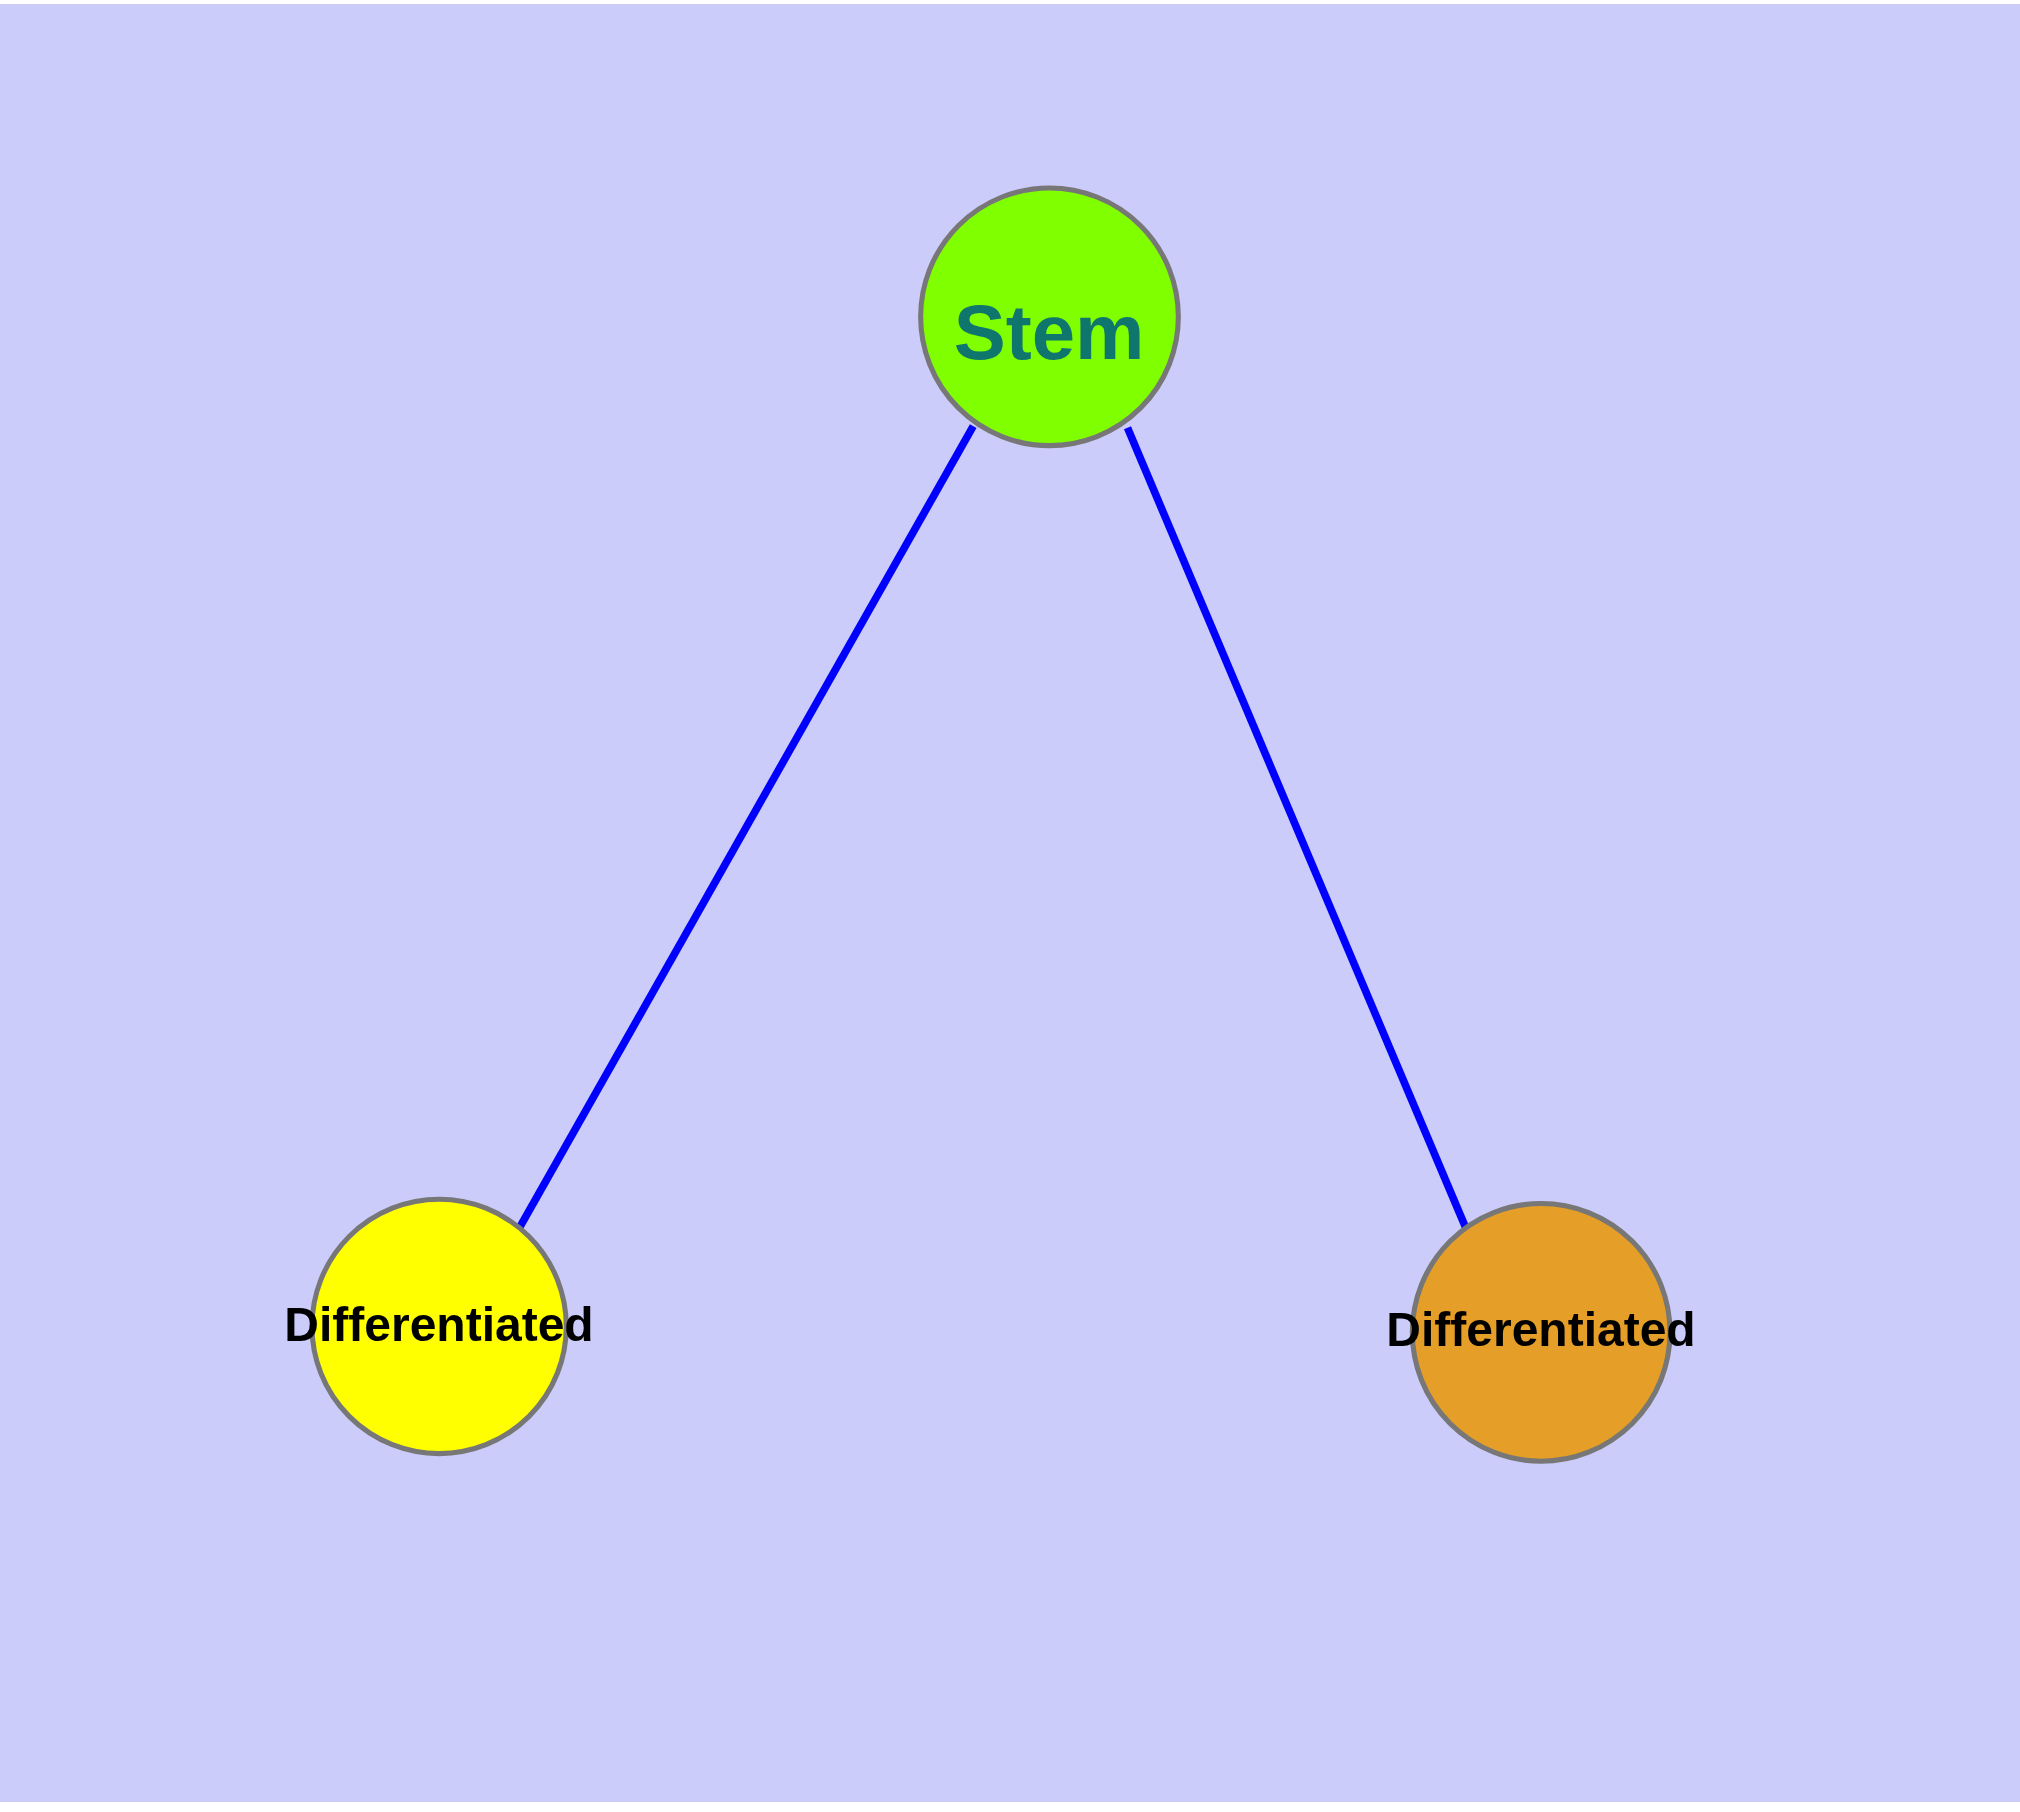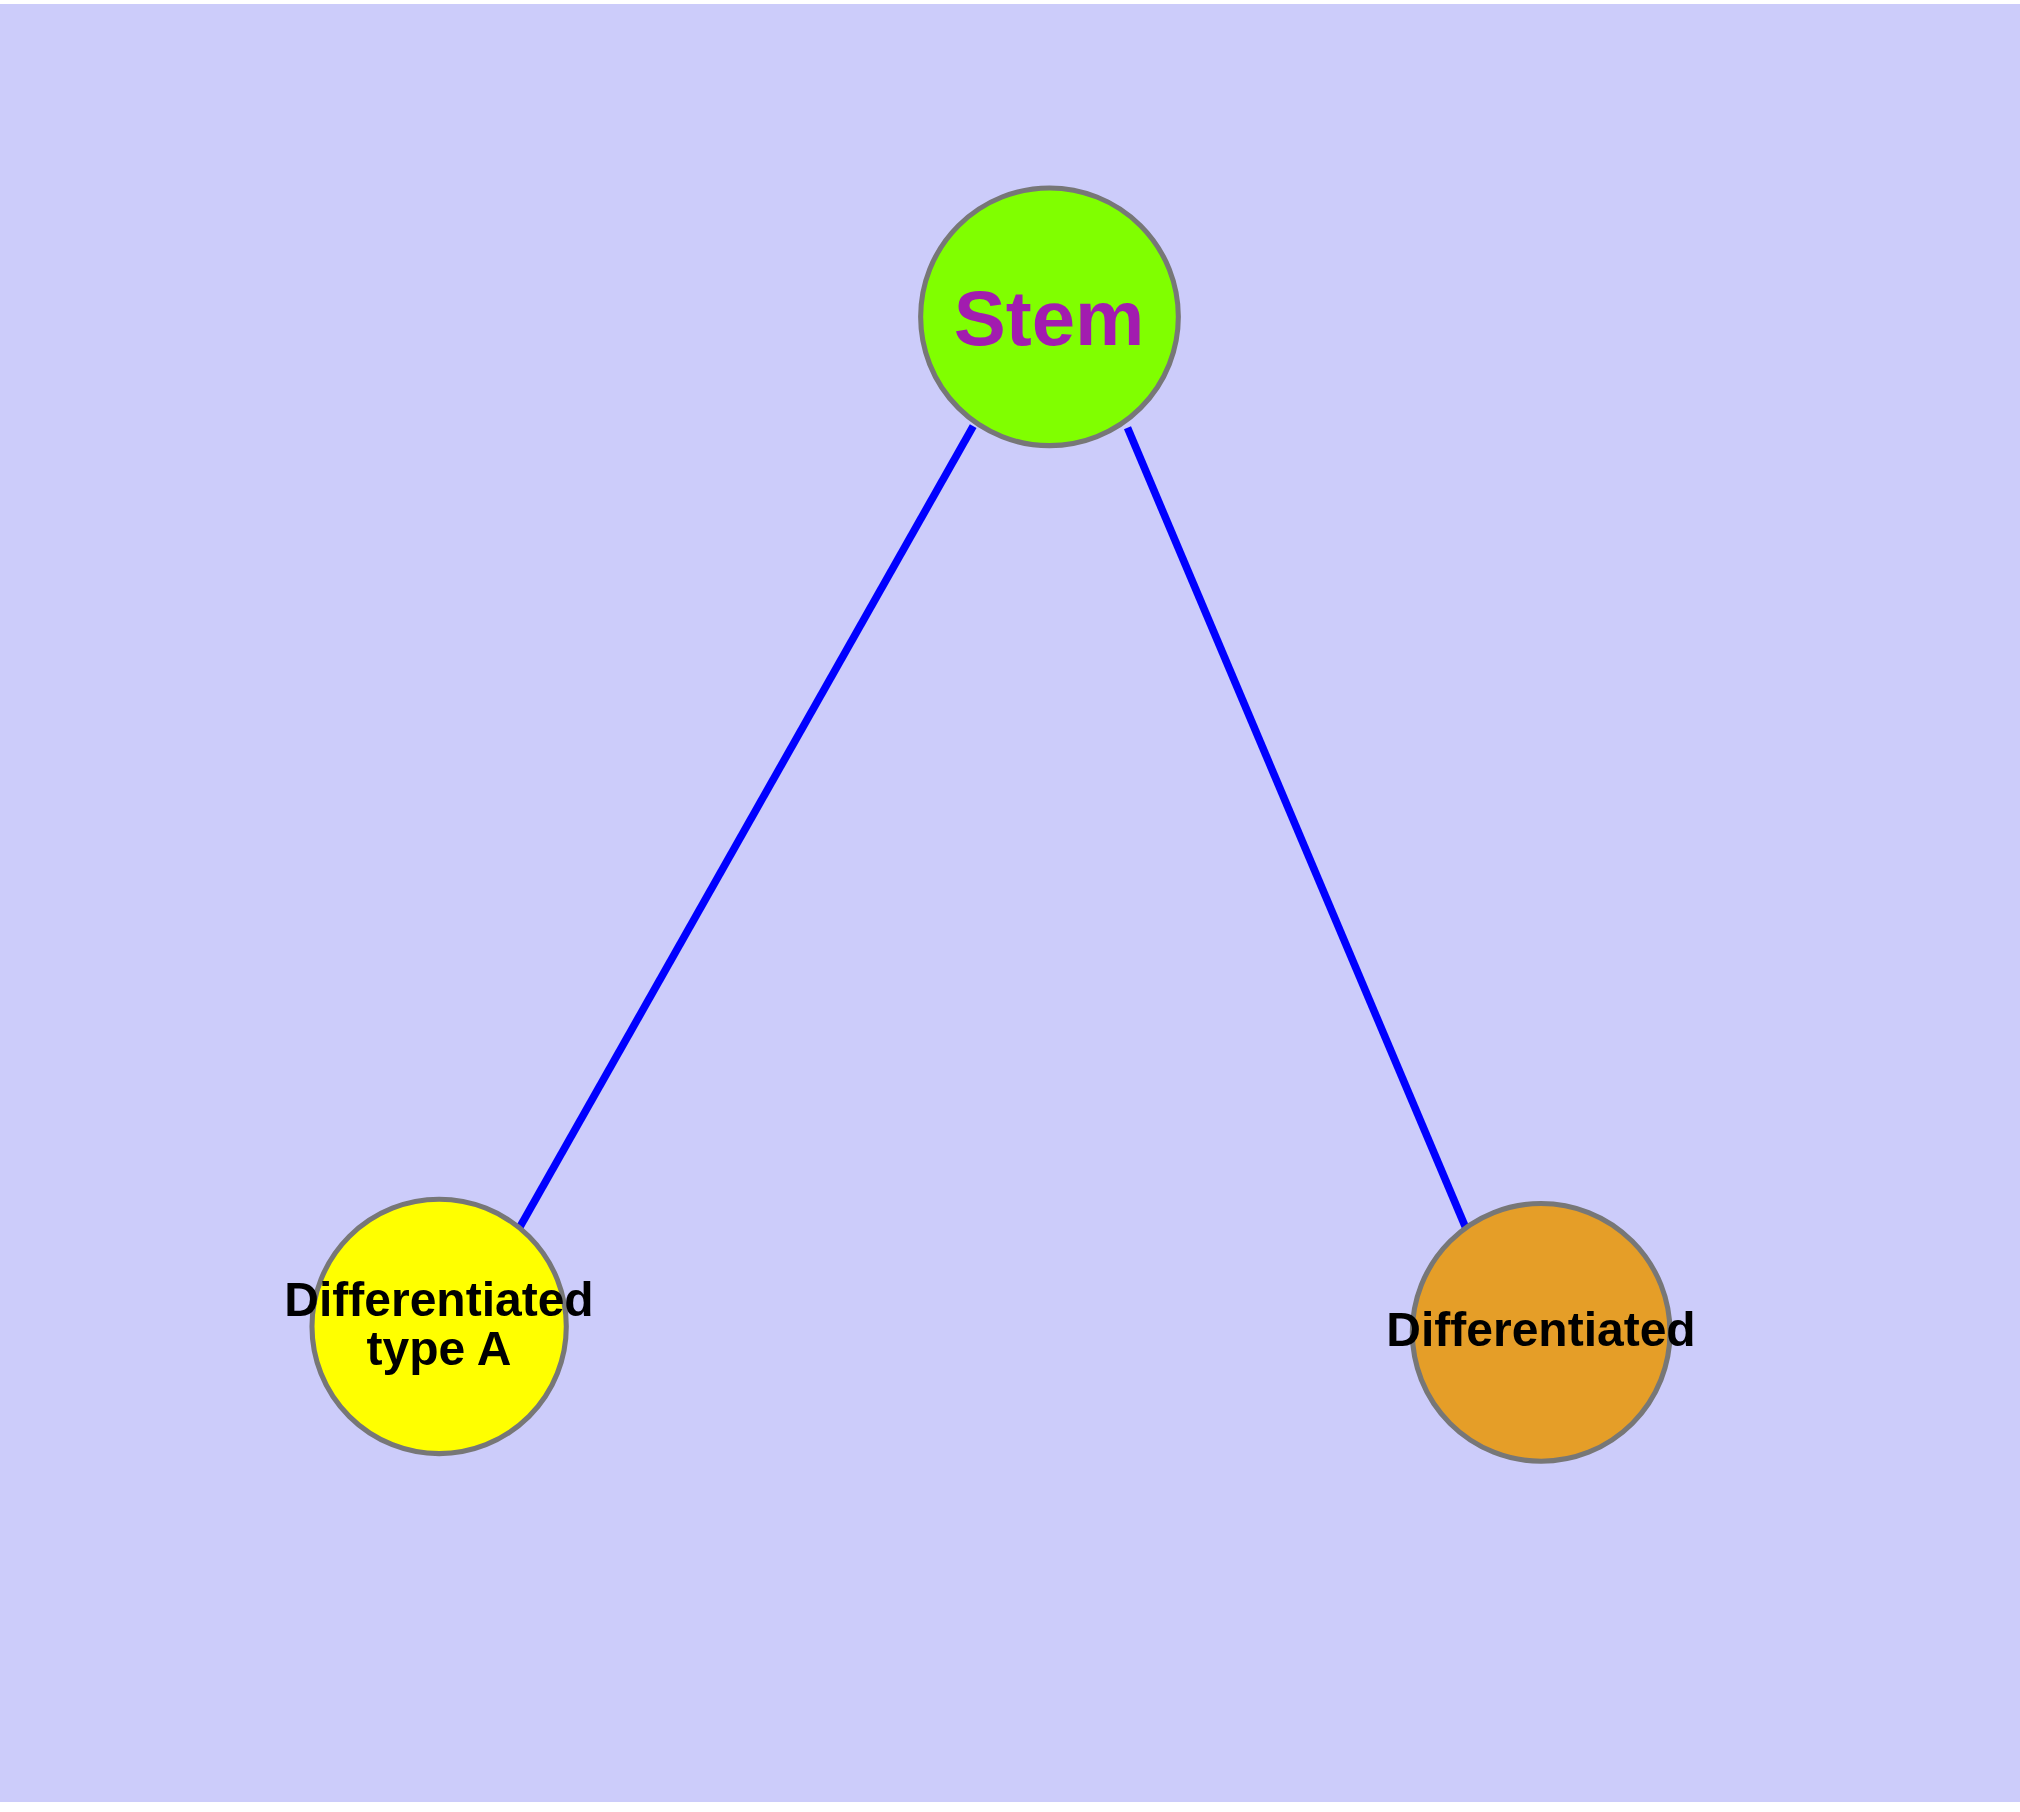--- a/index.html
+++ b/index.html
@@ -64,27 +64,26 @@
       <line x1="1330" y1="500" x2="1730" y2="1446" stroke="#0000ff" stroke-width="9" stroke-linecap="butt"></line>
     </g>
 
     <g>
       <circle cx="1238" cy="369" r="152" fill="#80ff00" stroke="#777777" stroke-width="6"></circle>
       <circle cx="518" cy="1560" r="150" fill="#ffff00" stroke="#777777" stroke-width="6"></circle>
       <circle cx="1818" cy="1567" r="152" fill="#e59e28" stroke="#777777" stroke-width="6"></circle>
     </g>
   </svg>
 
-  <div class="node-label single" style="left: 1049px; top: 315px; color: #a21caf;">
+  <div class="node-label single" style="left: 1049px; top: 329px; color: #0f766e;">
     <span class="line">Stem</span>
   </div>
 
   <div class="node-label double" style="left: 439px; top: 1321px; color: rgb(0, 0, 0);">
     <span class="line">Differentiated</span>
-    <span class="line">type A</span>
   </div>
 
   <div class="node-label double" style="left: 1541px; top: 1326px; color: rgb(0, 0, 0);">
     <span class="line">Differentiated</span>
   </div>
 
 </div>
 
 
 </body></html>

